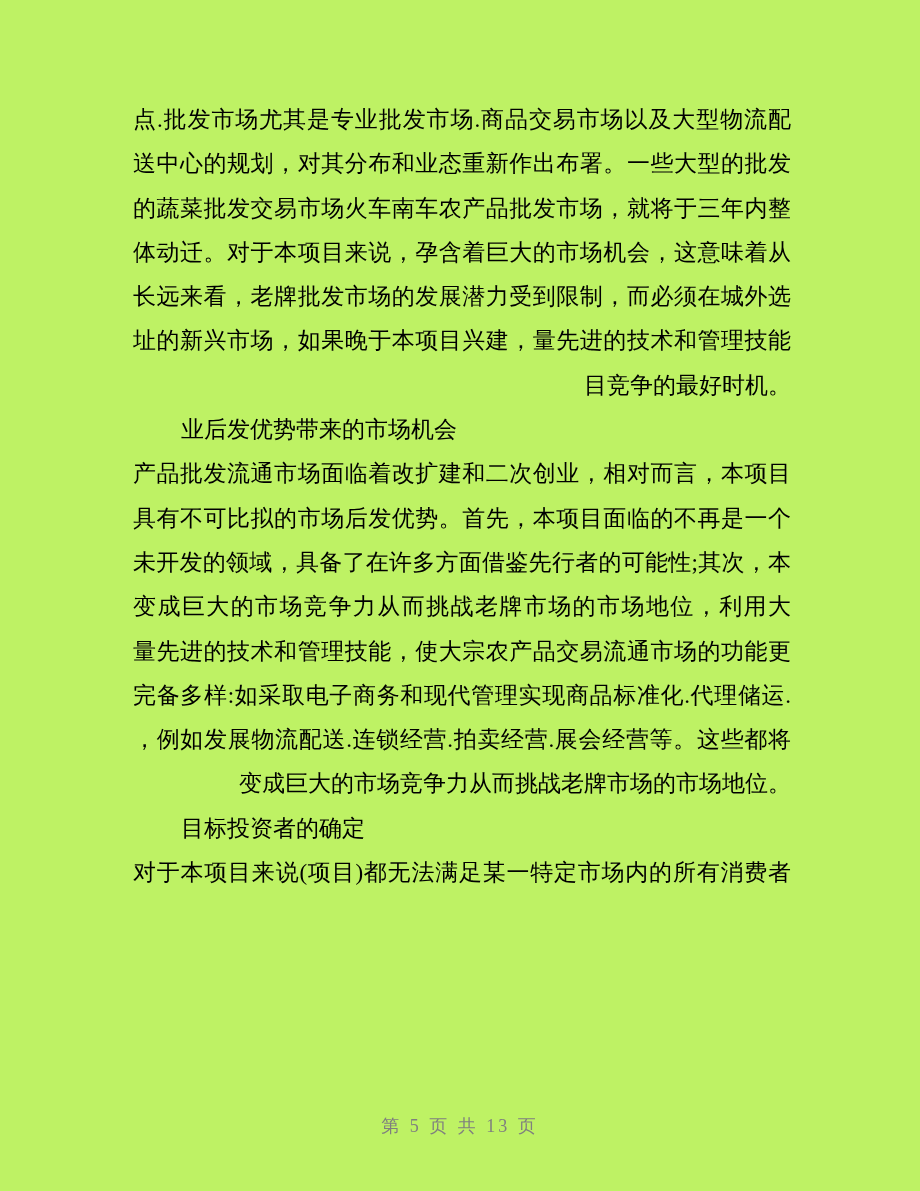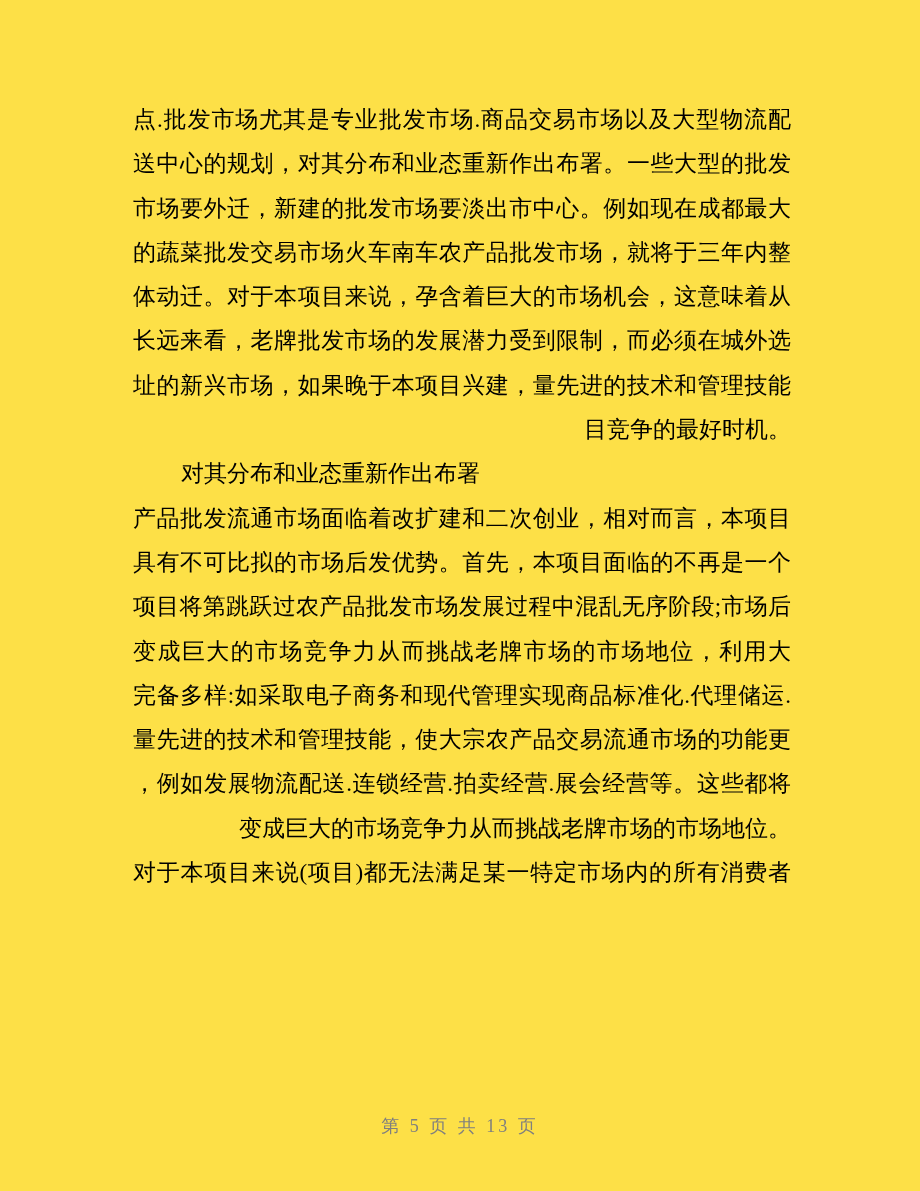--- a/index.html
+++ b/index.html
@@ -13,21 +13,21 @@
     position: relative;
     overflow: hidden;
     font-family: "Liberation Serif", "DejaVu Serif", serif;
   }
   .page {
     position: absolute;
     left: 0;
     top: 0;
     width: 920px;
     height: 1191px;
-    background: #fde047;
+    background: #bef264;
   }
   .doc-body {
     position: absolute;
     left: 133px;
     top: 98px;
     width: 658px;
     color: #000000;
     font-size: 23px;
     line-height: 44.3px;
   }
@@ -58,31 +58,31 @@
     letter-spacing: 3px;
   }
 </style>
 </head>
 <body>
 
 <div class="page">
   <div class="doc-body" id="doc-body">
       <div class="line justify">点.批发市场尤其是专业批发市场.商品交易市场以及大型物流配</div>
       <div class="line justify">送中心的规划，对其分布和业态重新作出布署。一些大型的批发</div>
-      <div class="line justify">市场要外迁，新建的批发市场要淡出市中心。例如现在成都最大</div>
       <div class="line justify">的蔬菜批发交易市场火车南车农产品批发市场，就将于三年内整</div>
       <div class="line justify">体动迁。对于本项目来说，孕含着巨大的市场机会，这意味着从</div>
       <div class="line justify">长远来看，老牌批发市场的发展潜力受到限制，而必须在城外选</div>
       <div class="line justify">址的新兴市场，如果晚于本项目兴建，量先进的技术和管理技能</div>
       <div class="line plain">目竞争的最好时机。</div>
-      <div class="line heading">对其分布和业态重新作出布署</div>
+      <div class="line heading">业后发优势带来的市场机会</div>
       <div class="line justify">产品批发流通市场面临着改扩建和二次创业，相对而言，本项目</div>
       <div class="line justify">具有不可比拟的市场后发优势。首先，本项目面临的不再是一个</div>
-      <div class="line justify">项目将第跳跃过农产品批发市场发展过程中混乱无序阶段;市场后</div>
+      <div class="line justify">未开发的领域，具备了在许多方面借鉴先行者的可能性;其次，本</div>
       <div class="line justify">变成巨大的市场竞争力从而挑战老牌市场的市场地位，利用大</div>
+      <div class="line justify">量先进的技术和管理技能，使大宗农产品交易流通市场的功能更</div>
       <div class="line justify">完备多样:如采取电子商务和现代管理实现商品标准化.代理储运.</div>
-      <div class="line justify">量先进的技术和管理技能，使大宗农产品交易流通市场的功能更</div>
       <div class="line justify">，例如发展物流配送.连锁经营.拍卖经营.展会经营等。这些都将</div>
       <div class="line plain">变成巨大的市场竞争力从而挑战老牌市场的市场地位。</div>
+      <div class="line heading">目标投资者的确定</div>
       <div class="line justify">对于本项目来说(项目)都无法满足某一特定市场内的所有消费者(投</div>
     </div>
   <div class="page-footer">第 5 页 共 13 页</div>
 </div>
 
 </body></html>

